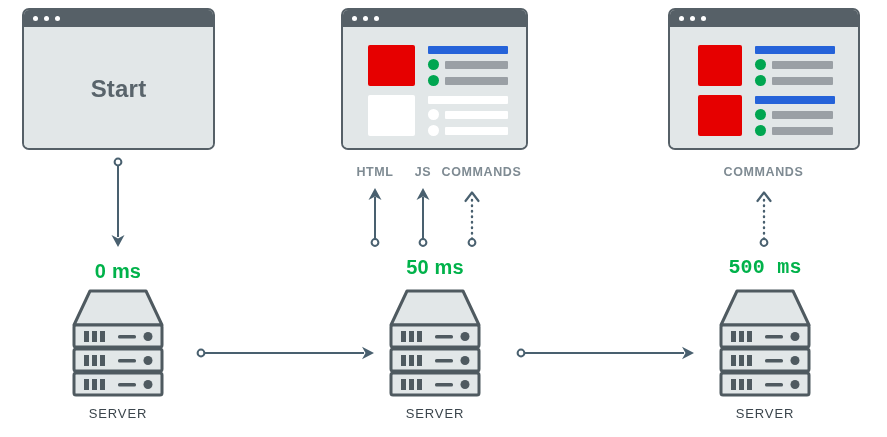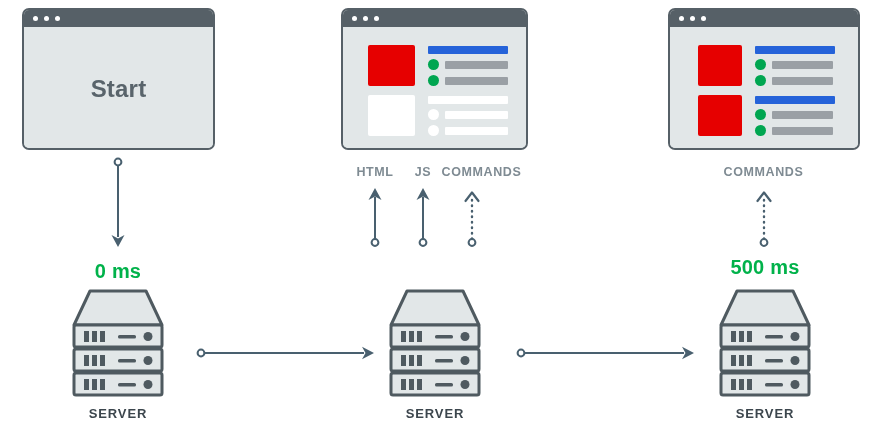--- a/index.html
+++ b/index.html
@@ -100,21 +100,21 @@
   }
 
   
   .server {
     position: absolute;
   }
   .server-caption {
     position: absolute;
     text-align: center;
     font-size: 13px;
-    font-weight: 700;
+    font-weight: 400;
     color: #3c464d;
     letter-spacing: 0.9px;
     white-space: nowrap;
   }
   .time-label {
     position: absolute;
     text-align: center;
     font-size: 20px;
     font-weight: 700;
     color: #00b24a;
@@ -235,20 +235,21 @@
 
   <div class="arrow-caption" style="left:430px; top:165px; width:103px;">COMMANDS</div>
   <div class="v-arrow" style="left:458px; top:190px; width:28px; height:58px;">
     <svg width="28" height="58" viewBox="0 0 28 58">
       <path d="M7.5 11 L14 2.5 L20.5 11" fill="none" stroke="#49606f" stroke-width="2.2" stroke-linecap="round" stroke-linejoin="round"></path>
       <line x1="14" y1="10" x2="14" y2="49" stroke="#49606f" stroke-width="2.4" stroke-linecap="round" stroke-dasharray="0.5 5"></line>
       <circle cx="14" cy="52.5" r="3.4" fill="#ffffff" stroke="#49606f" stroke-width="2"></circle>
     </svg>
   </div>
 
+  <div class="time-label" style="left:375px; top:256px; width:120px;">50 ms</div>
 
   <div class="server" style="left:385px; top:288px; width:100px; height:110px;">
     <svg width="100" height="110" viewBox="0 0 100 110">
       <path d="M22 3 L78 3 L94 37 L6 37 Z" fill="#e2e7e8" stroke="#4f5a60" stroke-width="3" stroke-linejoin="round"></path>
       <rect x="6" y="37" width="88" height="22" rx="2" fill="#e2e7e8" stroke="#4f5a60" stroke-width="3"></rect>
       <rect x="16" y="43" width="5" height="11" fill="#4f5a60"></rect>
       <rect x="24" y="43" width="5" height="11" fill="#4f5a60"></rect>
       <rect x="32" y="43" width="5" height="11" fill="#4f5a60"></rect>
       <rect x="50" y="47" width="18" height="3.5" rx="1.6" fill="#4f5a60"></rect>
       <circle cx="80" cy="48.5" r="4.5" fill="#4f5a60"></circle>
@@ -303,21 +304,21 @@
 
   <div class="arrow-caption" style="left:712px; top:165px; width:103px;">COMMANDS</div>
   <div class="v-arrow" style="left:750px; top:190px; width:28px; height:58px;">
     <svg width="28" height="58" viewBox="0 0 28 58">
       <path d="M7.5 11 L14 2.5 L20.5 11" fill="none" stroke="#49606f" stroke-width="2.2" stroke-linecap="round" stroke-linejoin="round"></path>
       <line x1="14" y1="10" x2="14" y2="49" stroke="#49606f" stroke-width="2.4" stroke-linecap="round" stroke-dasharray="0.5 5"></line>
       <circle cx="14" cy="52.5" r="3.4" fill="#ffffff" stroke="#49606f" stroke-width="2"></circle>
     </svg>
   </div>
 
-  <div class="time-label" style="left:705px; top:256px; width:120px;">500 ms</div>
+  <div class="time-label" style="left:705px; top:256px; width:120px;font-family:Liberation Mono, monospace;">500 ms</div>
 
   <div class="server" style="left:715px; top:288px; width:100px; height:110px;">
     <svg width="100" height="110" viewBox="0 0 100 110">
       <path d="M22 3 L78 3 L94 37 L6 37 Z" fill="#e2e7e8" stroke="#4f5a60" stroke-width="3" stroke-linejoin="round"></path>
       <rect x="6" y="37" width="88" height="22" rx="2" fill="#e2e7e8" stroke="#4f5a60" stroke-width="3"></rect>
       <rect x="16" y="43" width="5" height="11" fill="#4f5a60"></rect>
       <rect x="24" y="43" width="5" height="11" fill="#4f5a60"></rect>
       <rect x="32" y="43" width="5" height="11" fill="#4f5a60"></rect>
       <rect x="50" y="47" width="18" height="3.5" rx="1.6" fill="#4f5a60"></rect>
       <circle cx="80" cy="48.5" r="4.5" fill="#4f5a60"></circle>

